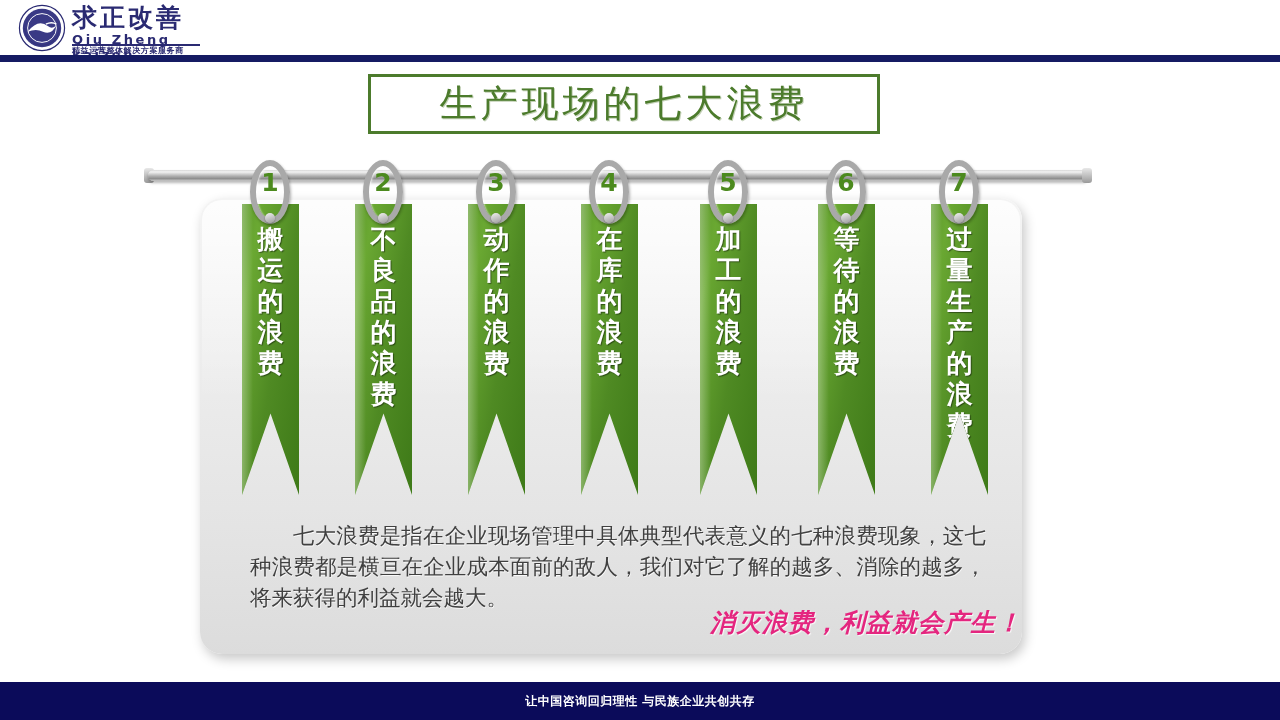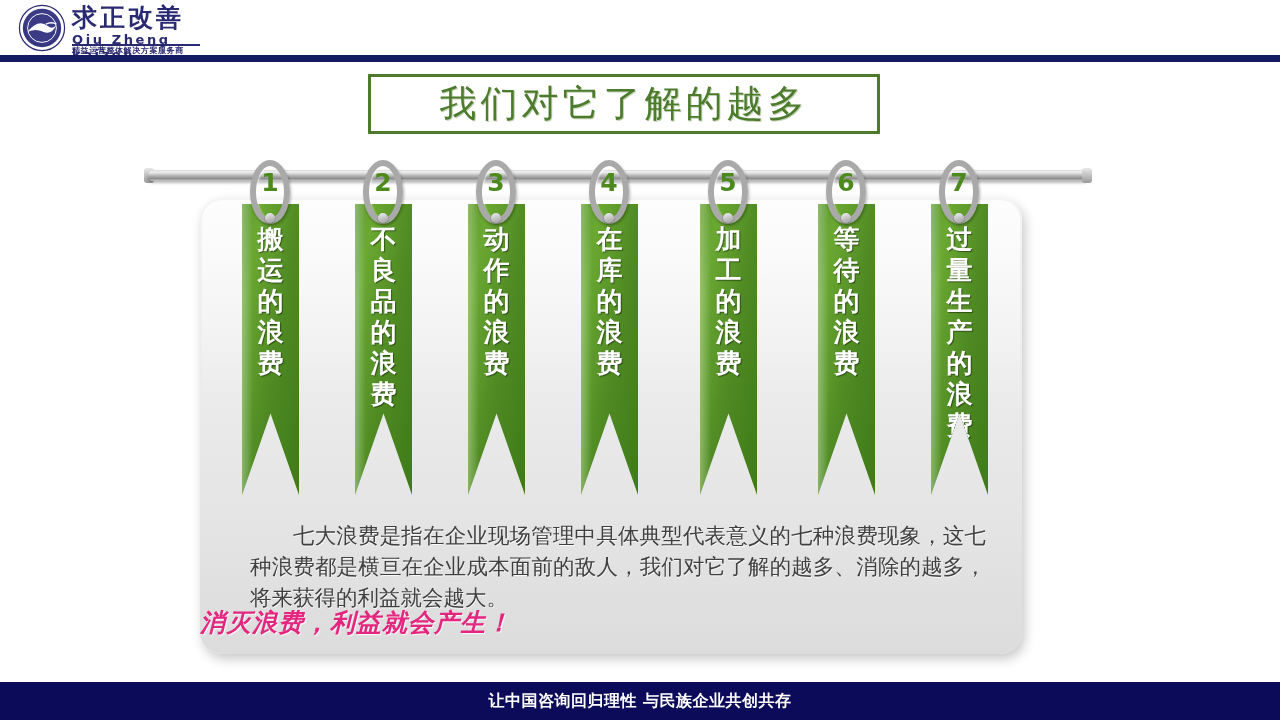--- a/index.html
+++ b/index.html
@@ -112,35 +112,35 @@
   
   .body-text{
     position:absolute;left:238px;top:508px;width:760px;
     font-family:"DejaVu Serif","Liberation Serif",serif;
     font-size:21.5px;line-height:31px;color:#404040;
     text-align:justify;
     text-shadow:0.5px 0.5px 0 rgba(255,255,255,.8);
   }
   .body-text p{margin:12px;text-indent:2em;}
   .slogan{
-    position:absolute;left:200px;top:606px;width:822px;text-align:left;
+    position:absolute;left:200px;top:606px;width:822px;text-align:right;
     font-family:"DejaVu Serif","Liberation Serif",serif;
     font-size:25px;font-weight:bold;font-style:italic;color:#E4267F;
     letter-spacing:1px;
     text-shadow:1px 1px 1px rgba(255,255,255,.85);
   }
 
   
   .footer{
     position:absolute;left:0;bottom:0;width:1280px;height:38px;
     background:#0B0B5A;
     display:flex;align-items:center;justify-content:center;
   }
   .footer-text{
-    font-family:"DejaVu Sans",sans-serif;font-size:16px;font-weight:bold;color:#ffffff;
+    font-family:"DejaVu Sans",sans-serif;font-size:12px;font-weight:bold;color:#ffffff;
     letter-spacing:0.5px;
   }
 </style>
 </head>
 <body>
 
 <div class="header">
 
   <div class="logo-wrap">
     <svg class="logo-mark" viewBox="0 0 100 100">
@@ -154,21 +154,21 @@
     <div class="brand-cn">求正改善</div>
     <div class="brand-py">Qiu Zheng kaizen</div>
     <div class="brand-py-rule"></div>
     <div class="brand-tag">精益运营整体解决方案服务商</div>
   </div>
 
   <div class="header-rule"></div>
 </div>
 
 <div class="title-box">
-  <div class="title-box-text">我们对它了解的越多</div>
+  <div class="title-box-text">生产现场的七大浪费</div>
 </div>
 
 <div class="card">
   <div class="card-inner-hl"></div>
 </div>
 
 <div class="bar-cap l"></div>
 <div class="bar"></div>
 <div class="bar-cap r"></div>
 

